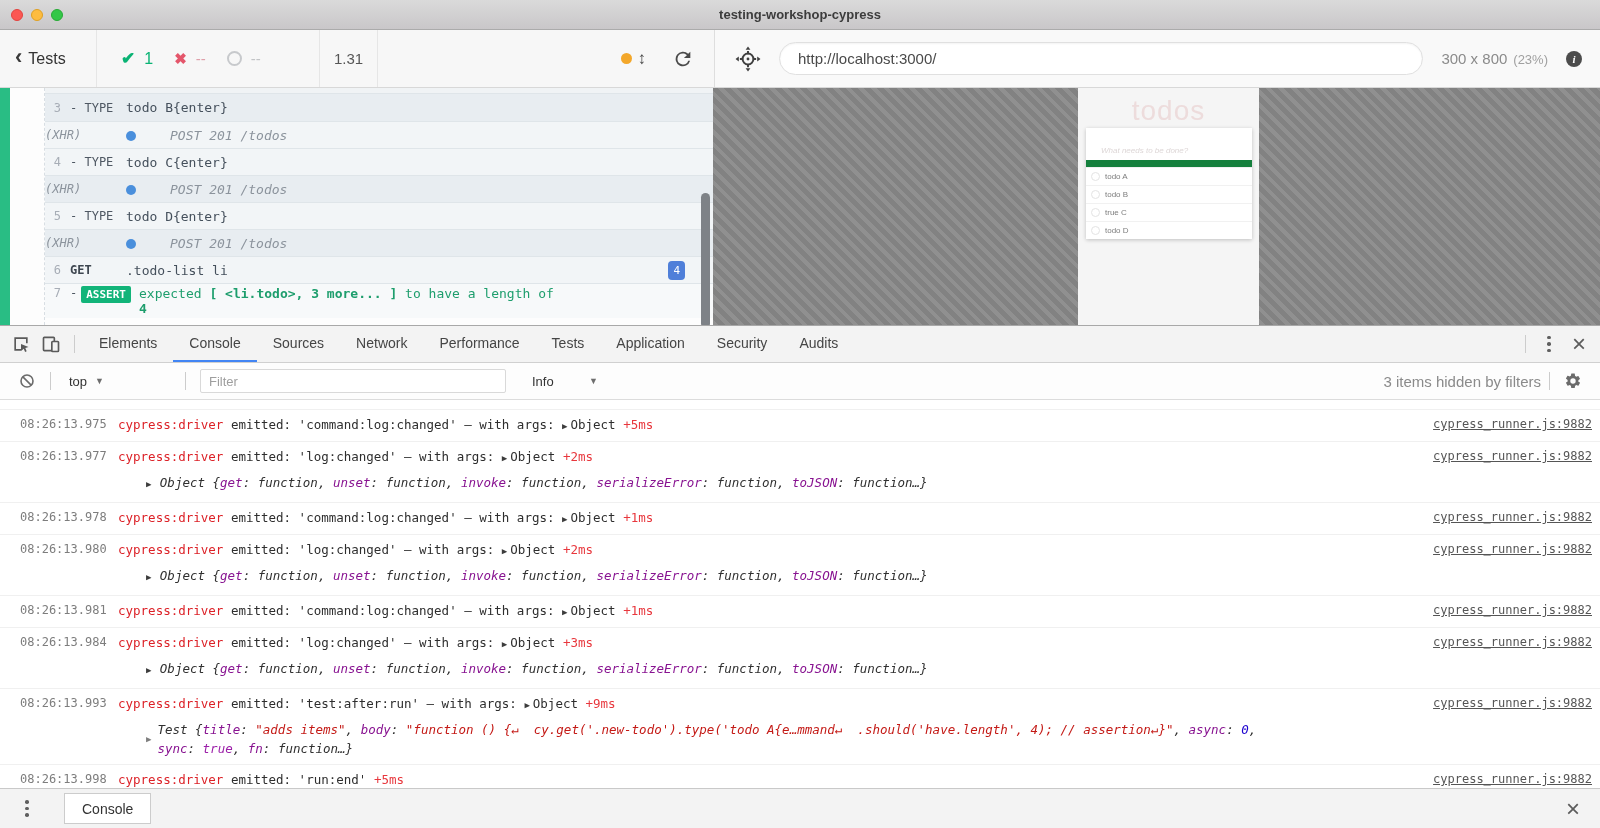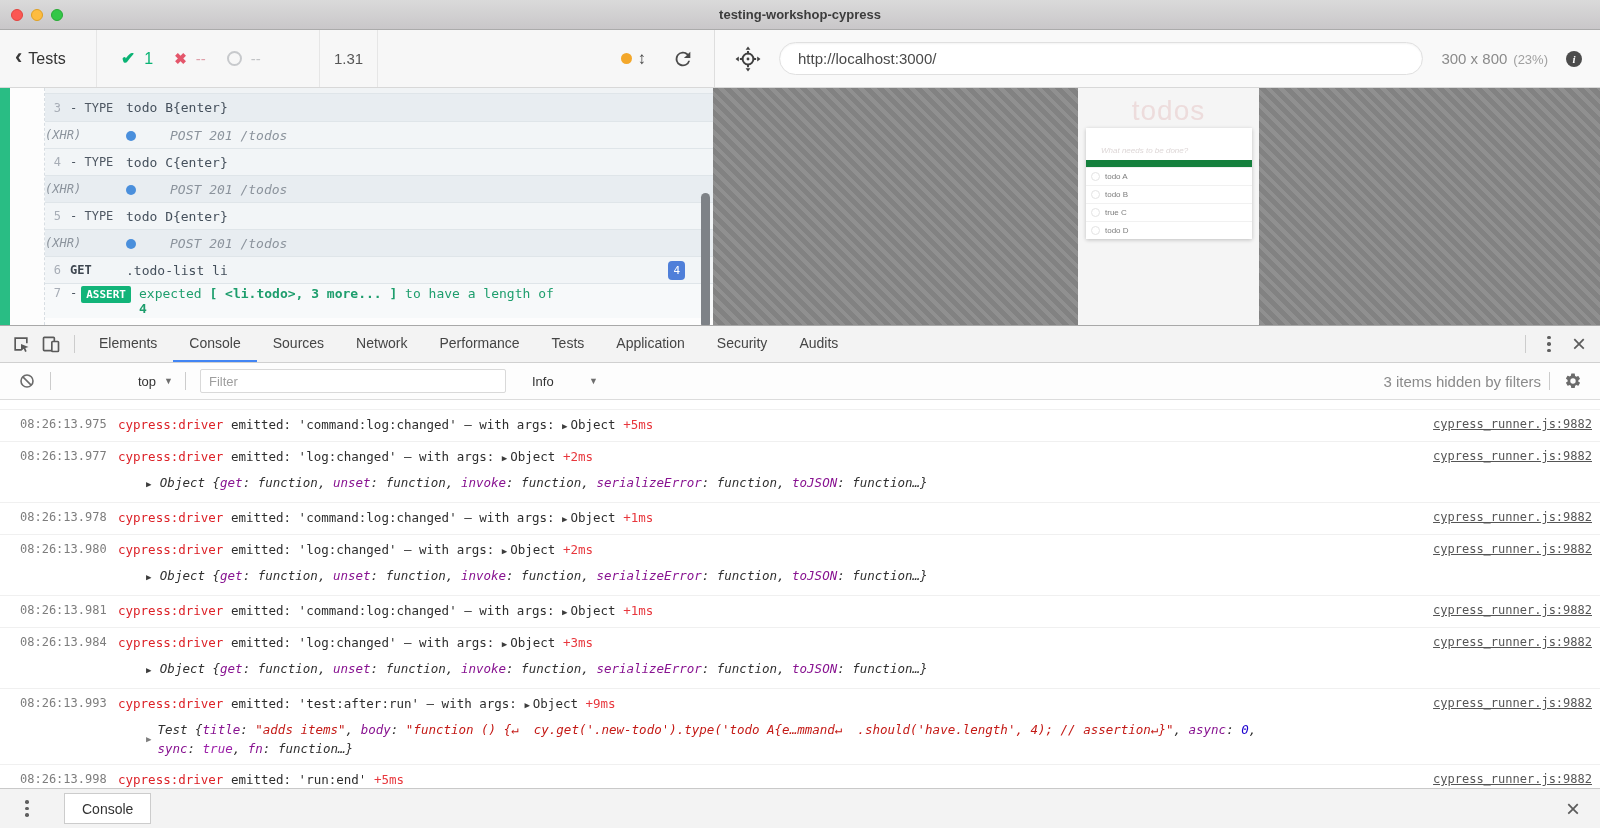--- a/index.html
+++ b/index.html
@@ -117,21 +117,21 @@
   .dt-right { margin-left:auto; display:flex; align-items:center; }
   .close-x { font-size:24px; color:#5c5c5c; line-height:1; font-weight:400; }
   .kebab { display:flex; flex-direction:column; gap:3px; }
   .kebab i { width:3.5px; height:3.5px; border-radius:50%; background:#5f5f5f; }
 
   .dt-filter { height:37px; background:#fdfdfd; border-bottom:1px solid #dcdcdc;
     display:flex; align-items:center; padding:0 12px; flex:none; }
   .dd { display:flex; align-items:center; cursor:pointer; }
   .dd .dd-lbl { font-size:13px; color:#333; }
   .dd .dd-arr { font-size:9px; color:#6e6e6e; margin-left:8px; }
-  .dd.ctx { width:118px; justify-content:flex-end; padding:0 4px 0 10px; }
+  .dd.ctx { width:118px; justify-content:flex-start; padding:0 4px 0 10px; }
   .dd.lvl { width:96px; justify-content:space-between; padding:0 10px 0 20px; }
   .filter-input { width:306px; height:24px; border:1px solid #d9d9d9; border-radius:2px;
     margin:0 6px; padding:0 8px; font-size:13px; color:#333; outline:none;
     font-family:"Liberation Sans",sans-serif; }
   .filter-input::placeholder { color:#9e9e9e; }
   .hidden-note { margin-left:auto; font-size:15px; color:#8a8a8a; }
 
   .dt-console { flex:1; overflow:hidden; background:#fff;
     font-family:"DejaVu Sans Mono",monospace; }
   .con-clip { height:10px; border-bottom:1px solid #f0f0f0; overflow:hidden; }

